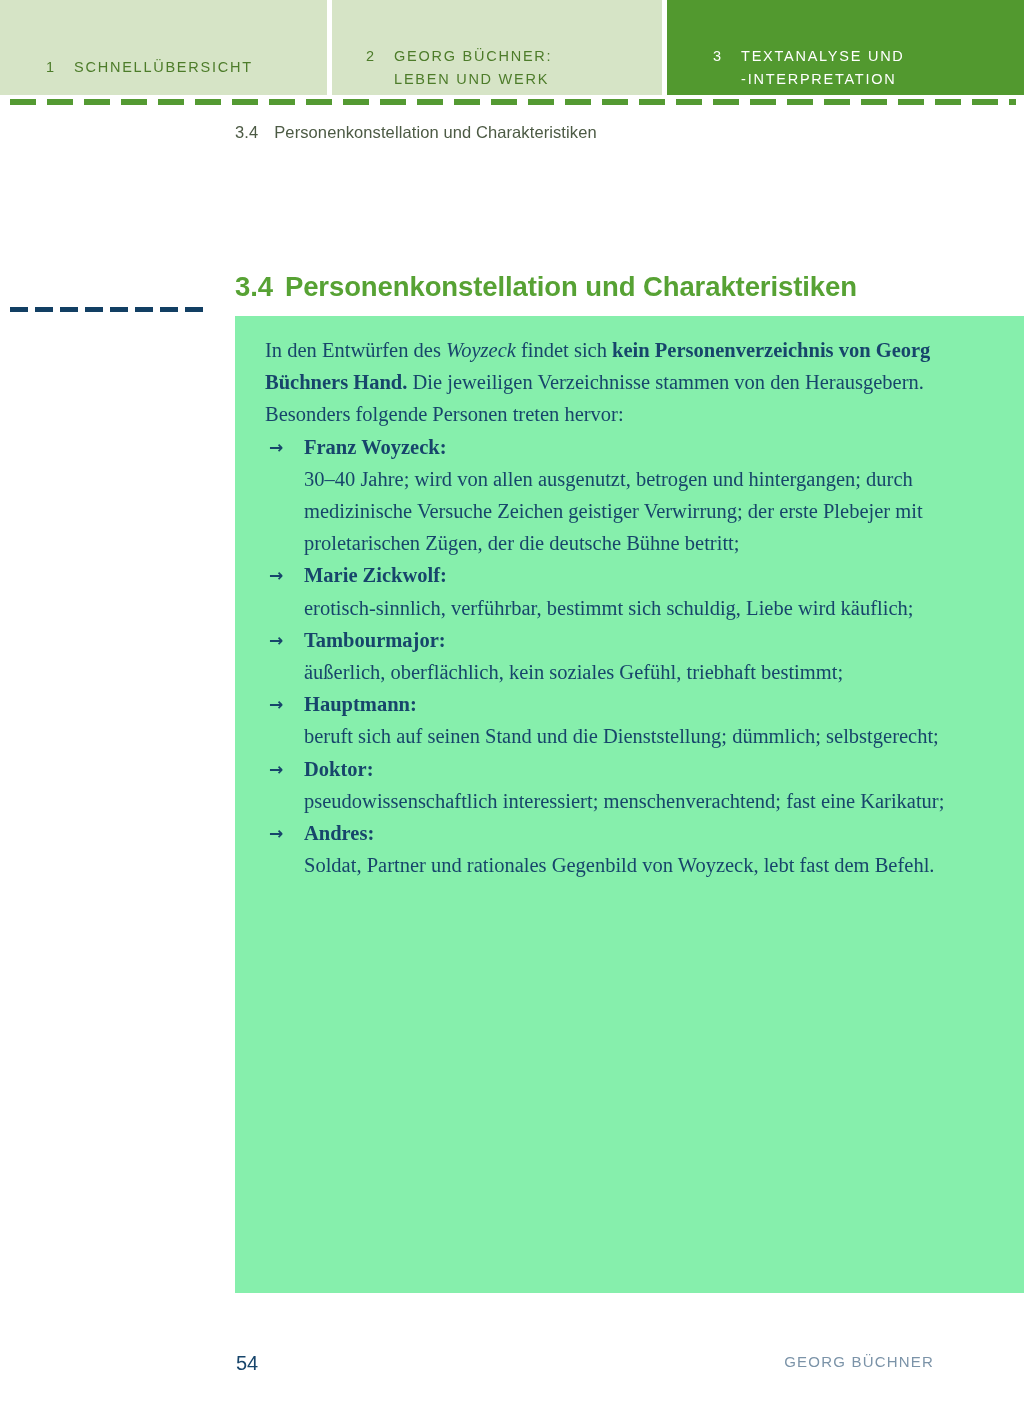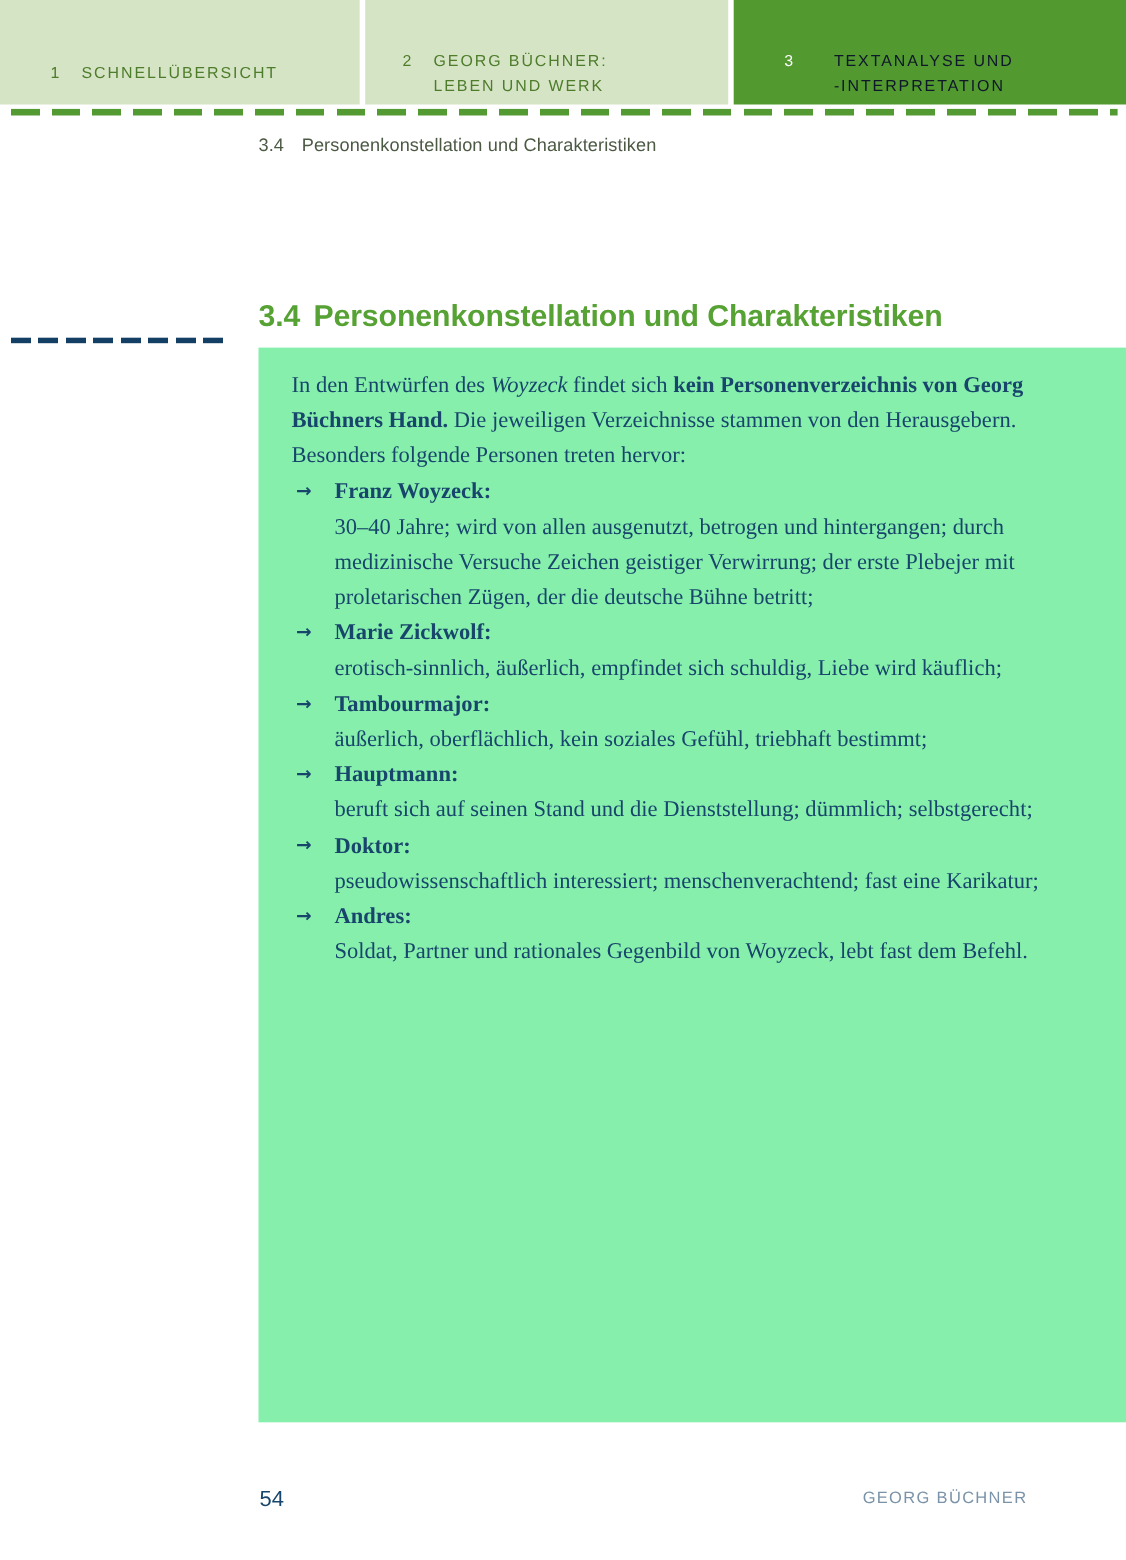--- a/index.html
+++ b/index.html
@@ -55,21 +55,21 @@
   }
   .tab-3 .tab-num { color: #ffffff; }
 
   .tab-label {
     font-size: 14.5px;
     letter-spacing: 1.75px;
     color: #4d7c2a;
     line-height: 1.55;
     white-space: pre-line;
   }
-  .tab-3 .tab-label { color: #0f172a; margin-left: 17px; }
+  .tab-3 .tab-label { color: #ffffff; }
 
   
   .header-dash {
     position: absolute;
     left: 10px;
     top: 99px;
     width: 1006px;
     height: 6px;
     background-image: repeating-linear-gradient(
        to right, #549a32 0px, #549a32 26px,
@@ -246,21 +246,21 @@
 
     <li class="char-item">
       <span class="arrow-icon">→</span>
       <div class="li-name">Franz Woyzeck:</div>
       <div class="li-desc">30–40 Jahre; wird von allen ausgenutzt, betrogen und hintergangen; durch medizinische Versuche Zeichen geistiger Verwirrung; der erste Plebejer mit proletarischen Zügen, der die deutsche Bühne betritt;</div>
     </li>
 
     <li class="char-item">
       <span class="arrow-icon">→</span>
       <div class="li-name">Marie Zickwolf:</div>
-      <div class="li-desc">erotisch-sinnlich, äußerlich, empfindet sich schuldig, Liebe wird käuflich;</div>
+      <div class="li-desc">erotisch-sinnlich, verführbar, bestimmt sich schuldig, Liebe wird käuflich;</div>
     </li>
 
     <li class="char-item">
       <span class="arrow-icon">→</span>
       <div class="li-name">Tambourmajor:</div>
       <div class="li-desc">äußerlich, oberflächlich, kein soziales Gefühl, triebhaft bestimmt;</div>
     </li>
 
     <li class="char-item">
       <span class="arrow-icon">→</span>

